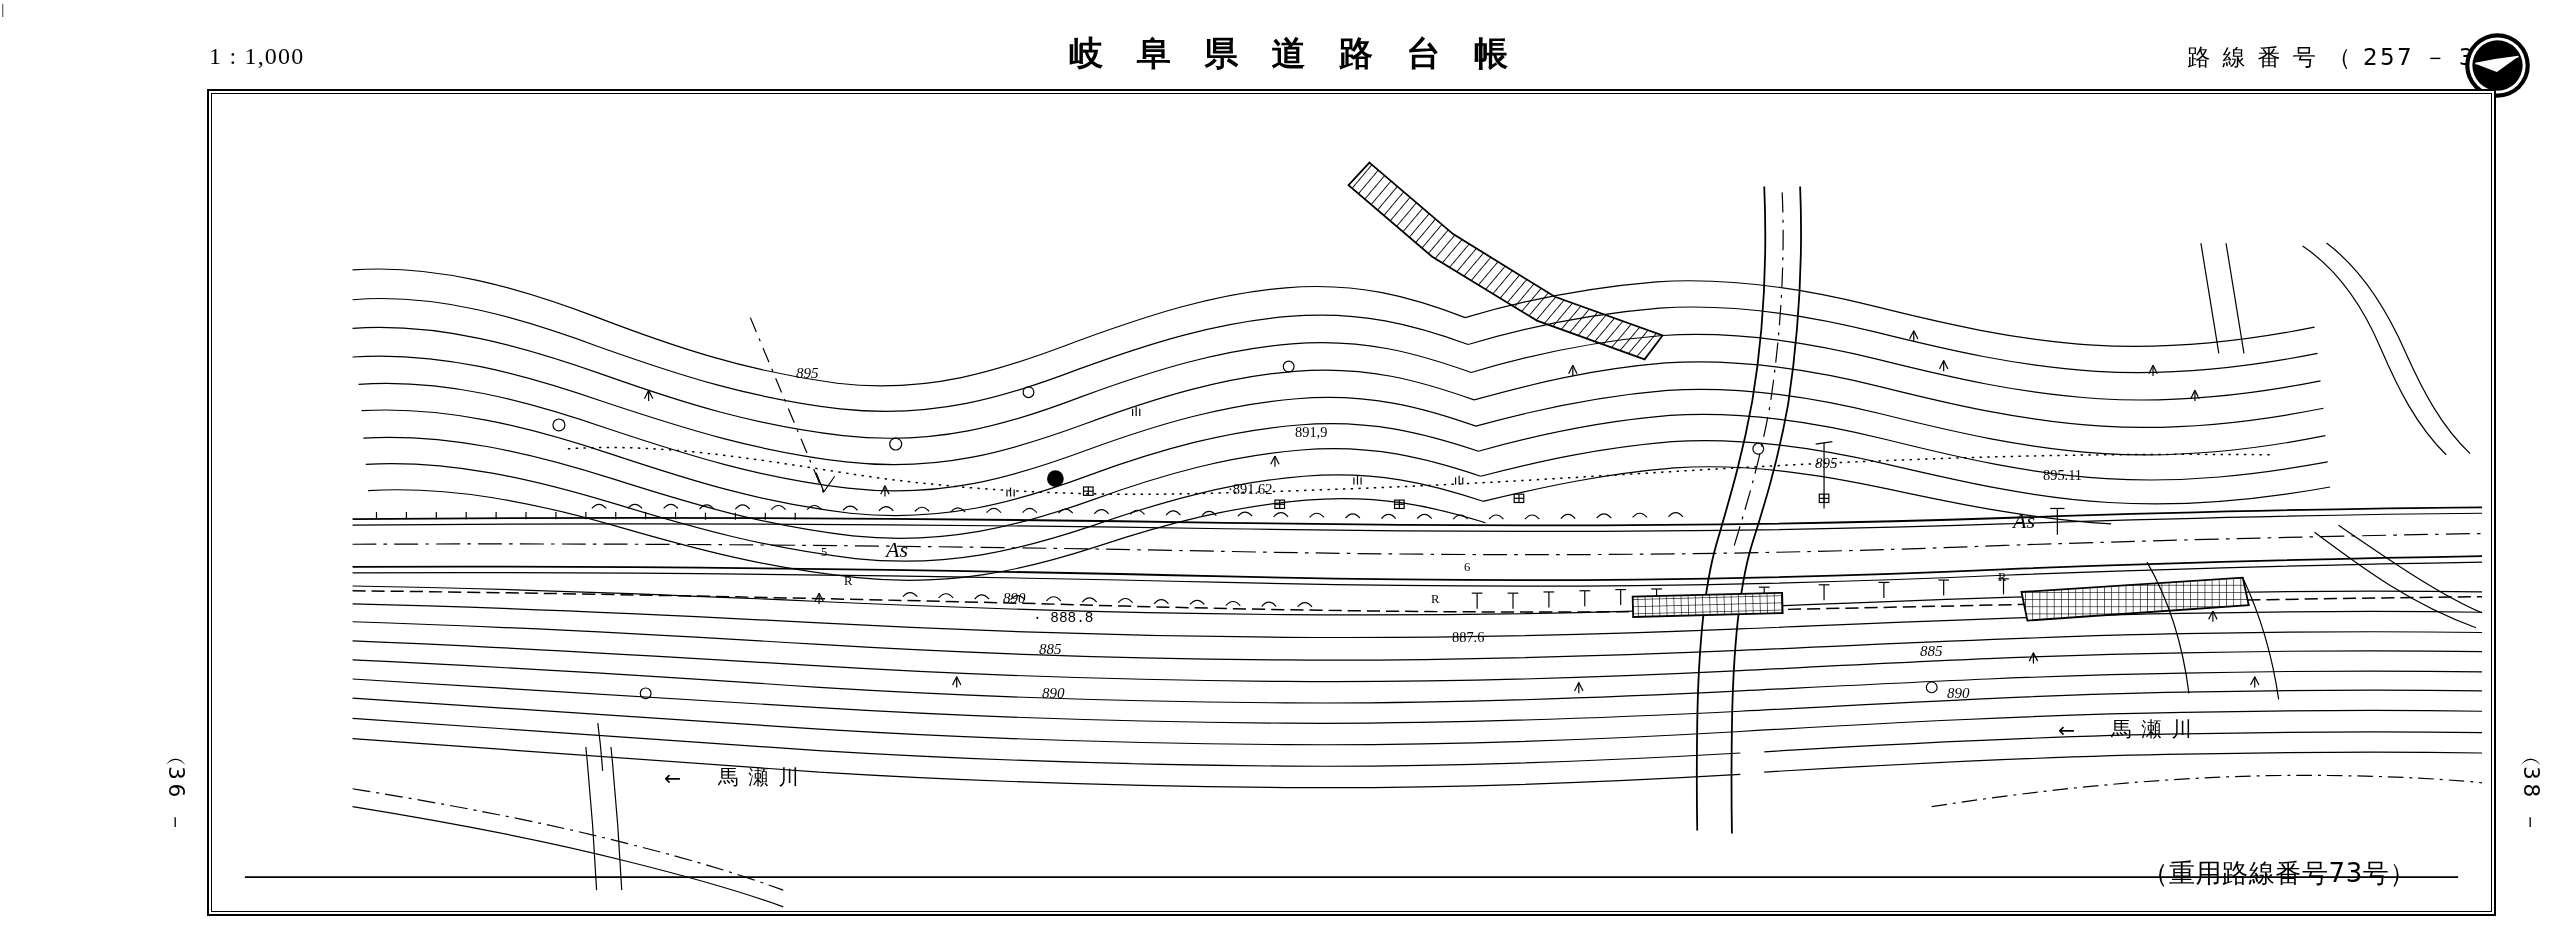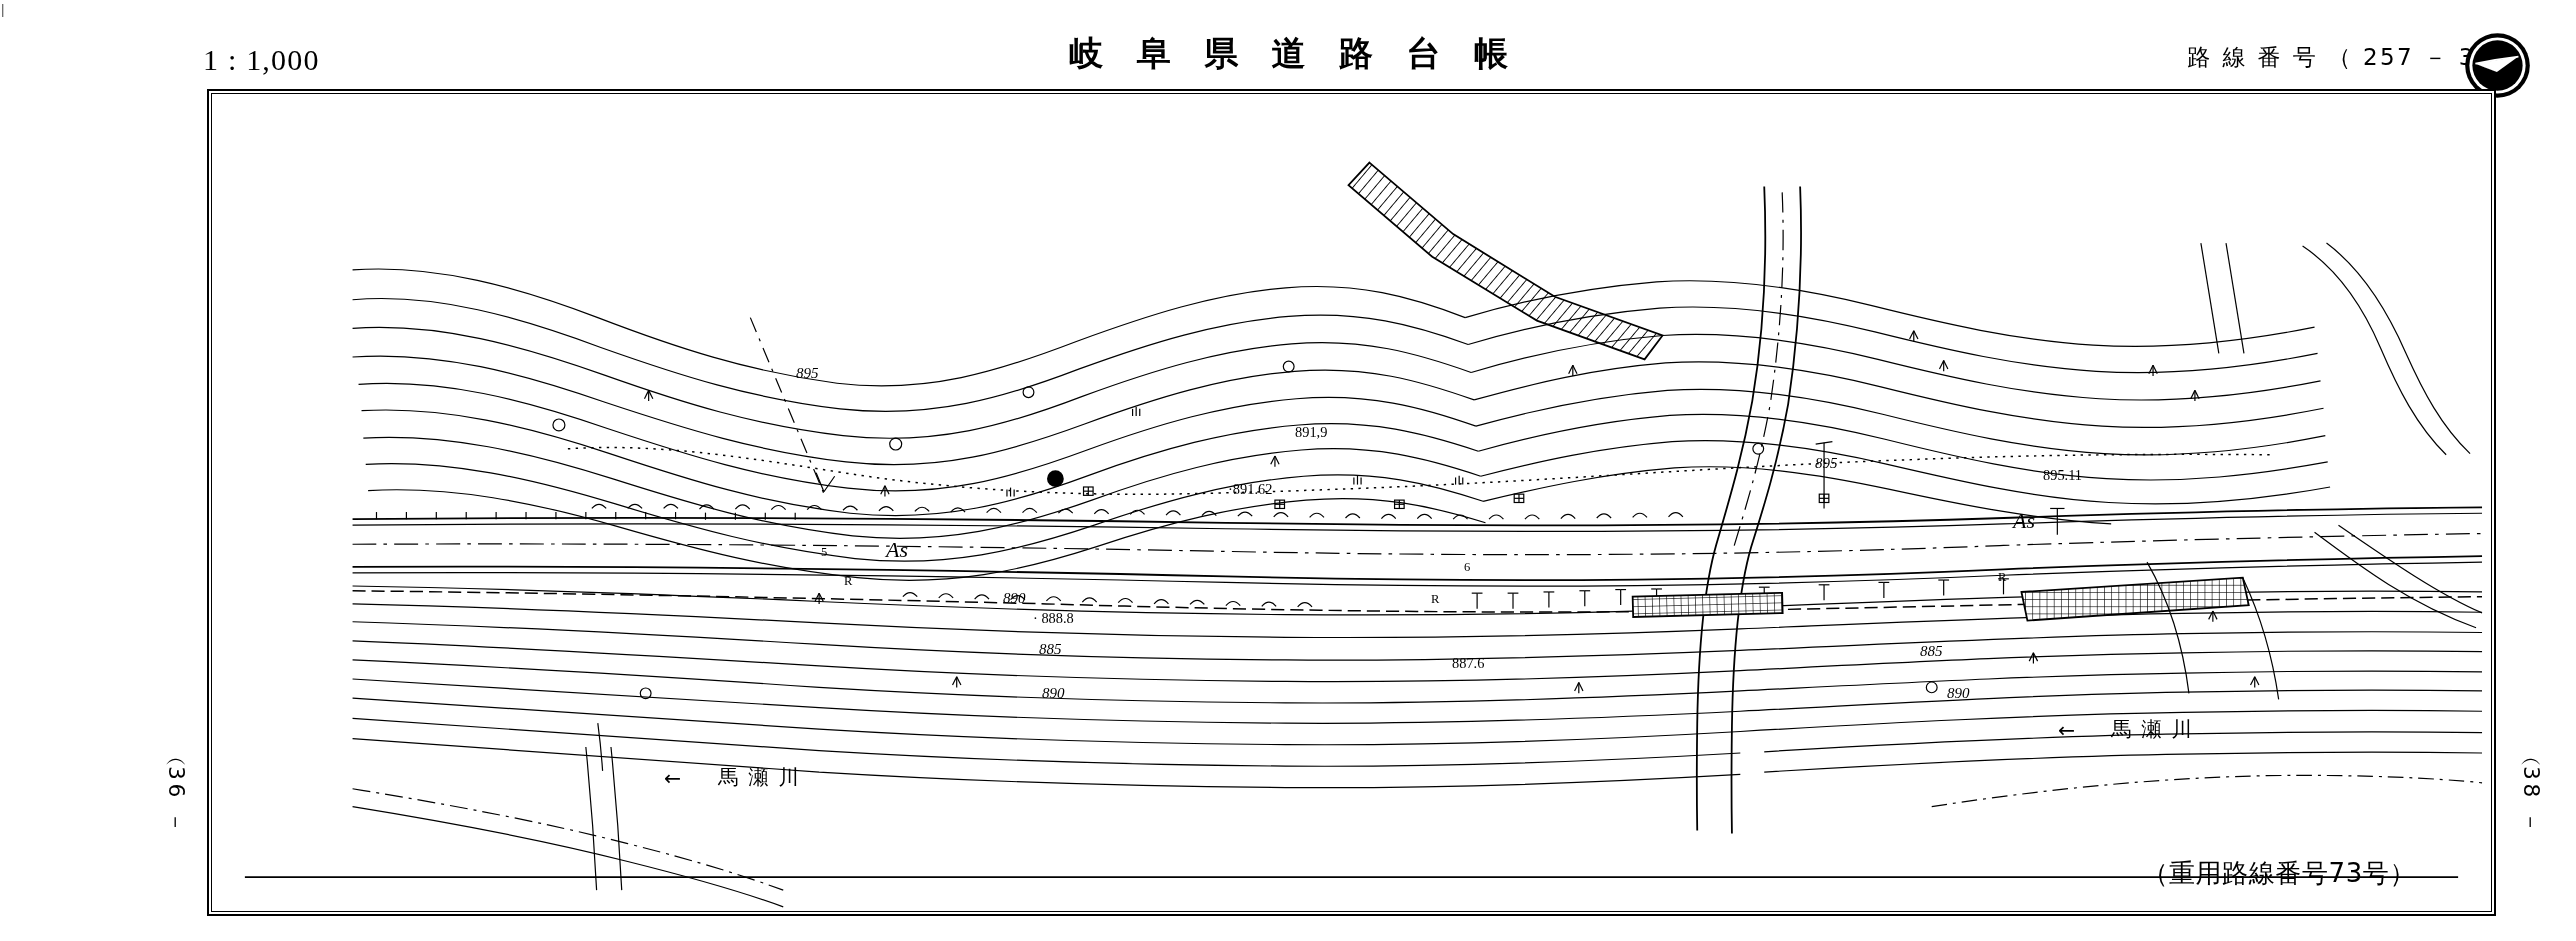--- a/index.html
+++ b/index.html
@@ -12,23 +12,23 @@
     height: 942px;
     position: relative;
     font-family: "Liberation Sans", sans-serif;
     color: #000;
     overflow: hidden;
   }
 
   
   .scale-label {
     position: absolute;
-    left: 203px;
+    left: 209px;
     top: 43px;
-    font-size: 30px;
+    font-size: 24px;
     letter-spacing: 1.2px;
     font-family: "Liberation Serif", serif;
   }
   .doc-title {
     position: absolute;
     left: 0;
     right: 0;
     top: 31px;
     text-align: center;
     font-size: 34px;
@@ -396,22 +396,22 @@
 
     <line x1="60" y1="1318" x2="3760" y2="1318" stroke="#000" stroke-width="3"></line>
   </svg>
 
   <div class="mlabel as" style="left:677px; top:446px;">As</div>
   <div class="mlabel as" style="left:1804px; top:417px;">As</div>
 
   <div class="mlabel" style="left:1086px; top:297px;margin-top:36px;">891,9</div>
   <div class="mlabel" style="left:1019px; top:390px;">·891.62</div>
   <div class="mlabel" style="left:1834px; top:376px;">895.11</div>
-  <div class="mlabel" style="left:824px; top:519px;">· 888.8</div>
-  <div class="mlabel" style="left:1243px; top:564px;">887.6</div>
+  <div class="mlabel" style="left:824px; top:519px;font-family:Liberation Mono, monospace;">· 888.8</div>
+  <div class="mlabel" style="left:1243px; top:538px;">887.6</div>
 
   <div class="mlabel contour" style="left:587px; top:274px;">895</div>
   <div class="mlabel contour" style="left:1606px; top:364px;">895</div>
   <div class="mlabel contour" style="left:794px; top:499px;">890</div>
   <div class="mlabel contour" style="left:830px; top:550px;">885</div>
   <div class="mlabel contour" style="left:833px; top:594px;">890</div>
   <div class="mlabel contour" style="left:1711px; top:552px;">885</div>
   <div class="mlabel contour" style="left:1738px; top:594px;">890</div>
 
   <div class="mlabel sm" style="left:612px; top:454px;">5</div>

